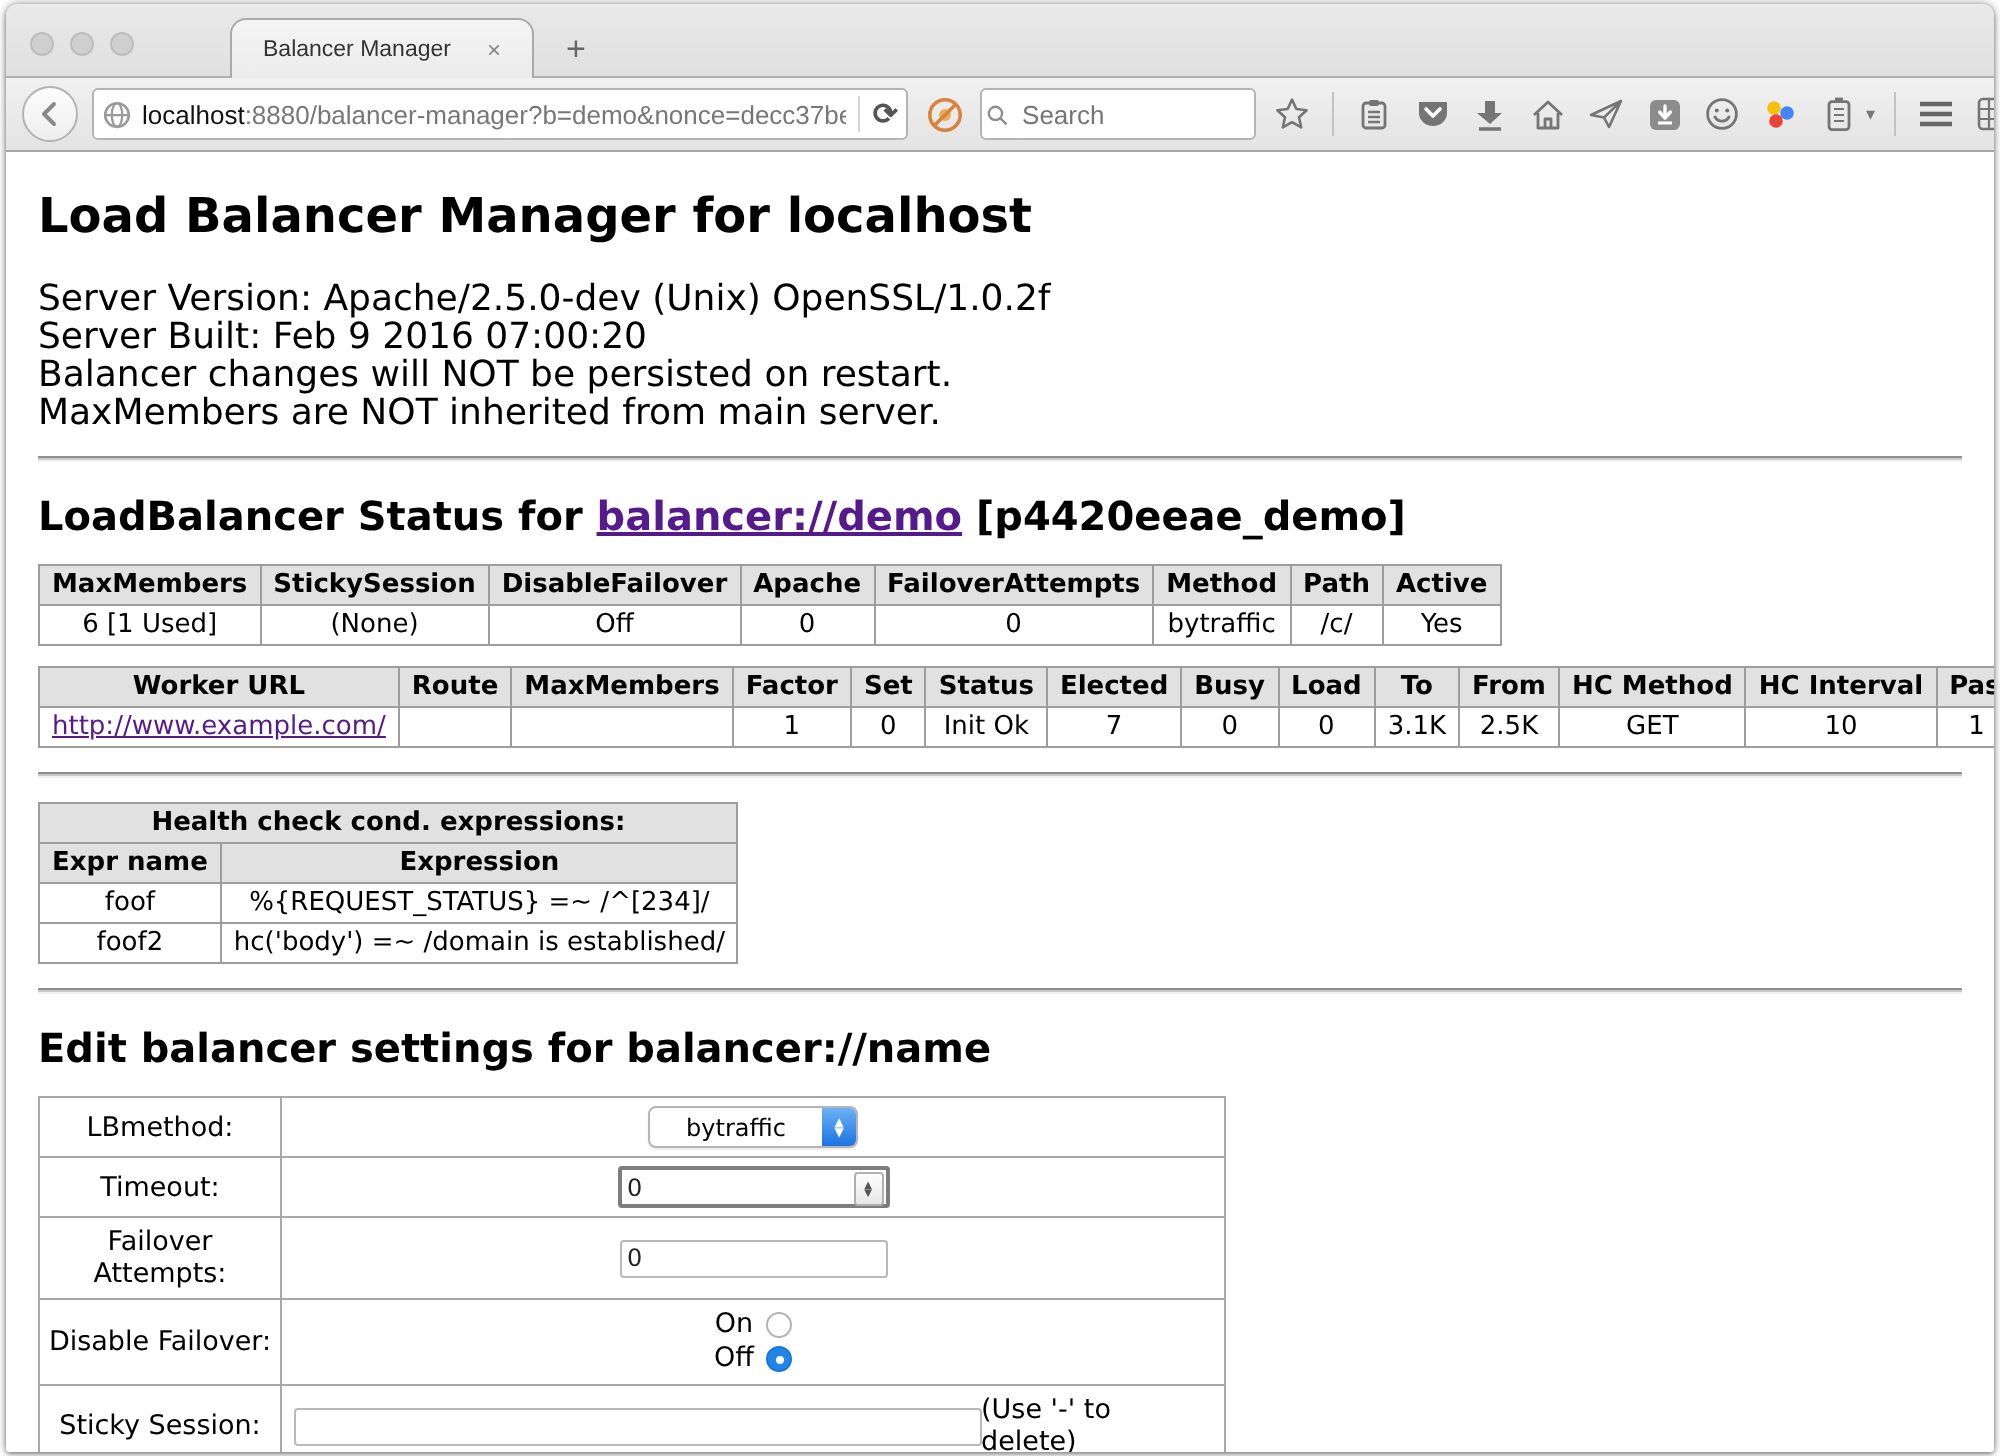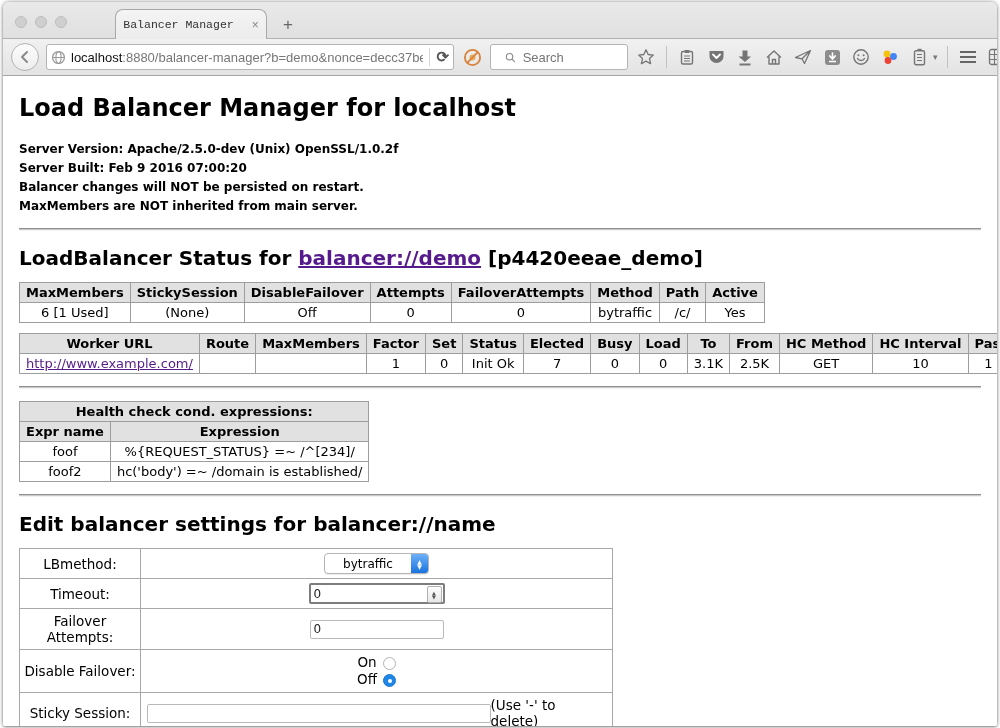--- a/index.html
+++ b/index.html
@@ -8,46 +8,46 @@
         border-radius:6px 6px 2px 2px;box-shadow:0 0 4px rgba(0,0,0,.45),0 1px 2px rgba(0,0,0,.3);
         background:#fff;overflow:hidden;}
   
   .tabstrip{height:36px;background:linear-gradient(#e9e9e9,#e0e0e0);position:relative;
             border-bottom:1px solid #b1b1b1;display:flex;align-items:flex-end;}
   .traffic{position:absolute;left:12px;top:14px;display:flex;gap:8px;}
   .light{width:12px;height:12px;border-radius:50%;background:#cfcfcf;border:1px solid #bdbdbd;box-sizing:border-box;}
   .tab{margin-left:112px;width:150px;height:29px;background:linear-gradient(#f4f4f4,#ececec);
        border:1px solid #a9a9a9;border-bottom:none;border-radius:8px 8px 0 0;
        display:flex;align-items:center;justify-content:center;gap:10px;position:relative;z-index:2;margin-bottom:-1px;}
-  .tab-title{font-size:11.5px;color:#333;font-family:Liberation Mono, monospace;}
+  .tab-title{font-size:11.5px;color:#333;}
   .tab-close{font-size:12px;color:#888;line-height:1;margin-left:8px;cursor:default;}
   .newtab{font-size:17px;color:#666;margin:0 0 5px 16px;line-height:1;}
   .toolbar{height:37px;background:linear-gradient(#f1f1f1,#e3e3e3);border-bottom:1px solid #a6a6a6;
            display:flex;align-items:center;padding:0 8px;gap:7px;box-sizing:border-box;}
   .circle-btn{width:26px;height:26px;border-radius:50%;background:linear-gradient(#fdfdfd,#ededed);
               border:1px solid #b3b3b3;display:flex;align-items:center;justify-content:center;flex:0 0 auto;}
   .urlbar{height:26px;flex:0 0 408px;background:#fff;border:1px solid #b4b4b4;border-radius:3px;
           display:flex;align-items:center;padding:0 4px;box-sizing:border-box;overflow:hidden;}
   .url-text{flex:1;white-space:nowrap;overflow:hidden;font-size:13px;margin-left:5px;}
   .url-domain{color:#111;}
   .url-rest{color:#777;}
   .url-sep{width:1px;height:18px;background:#d5d5d5;margin:0 6px;}
   .reload{font-size:15px;color:#555;font-weight:bold;}
   .searchbar{height:26px;flex:0 0 138px;background:#fff;border:1px solid #b4b4b4;border-radius:3px;
-             display:flex;align-items:center;padding:0 14px;box-sizing:border-box;gap:5px;}
+             display:flex;align-items:center;padding:0 2px;box-sizing:border-box;gap:5px;}
   .searchbar input{border:none;outline:none;width:100%;font-size:13px;color:#444;background:transparent;
                    font-family:"Liberation Sans",sans-serif;}
   .tool-ico{width:22px;height:22px;display:flex;align-items:center;justify-content:center;flex:0 0 auto;color:#757575;}
   .tb-sep{width:1px;height:22px;background:#c2c2c2;margin:0 2px;flex:0 0 auto;}
   .caret{font-size:9px;color:#777;margin-left:-4px;}
   
   .content{position:absolute;top:75px;left:0;right:0;bottom:0;background:#fff;overflow:hidden;
            font-family:"DejaVu Sans",sans-serif;color:#000;padding:0 16px;}
   h1{font-size:24px;margin:17px 0 18px;font-weight:bold;letter-spacing:0;}
-  .intro{font-size:12px;line-height:19px;font-weight:bold;}
+  .intro{font-size:18px;line-height:19px;}
   hr{border:0;border-top:1px solid #8f8f8f;border-bottom:1px solid #f2f2f2;height:1px;
      background:#cacaca;margin:12px 0;}
   h3{font-size:20px;margin:15px 0 12px;font-weight:bold;}
   a.vlink{color:#551a8b;text-decoration:underline;}
   table.data{border-collapse:collapse;font-size:13px;margin:4px 0 10px;}
   table.data th{background:#e1e1e1;font-weight:bold;padding:2px 6px;border:1px solid #9d9d9d;text-align:center;white-space:nowrap;}
   table.data td{background:#fff;padding:2px 6px;border:1px solid #9d9d9d;text-align:center;white-space:nowrap;margin-top:14px;}
   td.cl{text-align:left;}
   
   table.form{border-collapse:collapse;font-size:13.5px;width:594px;margin:6px 0 12px;}
@@ -223,21 +223,21 @@
     <hr>
 
     <h3><span>LoadBalancer Status for </span><a href="#" class="vlink">balancer://demo</a><span> [p4420eeae_demo]</span></h3>
 
     <table class="data">
       <tbody>
           <tr>
         <th>MaxMembers</th>
         <th>StickySession</th>
         <th>DisableFailover</th>
-        <th>Attempts</th>
+        <th>Apache</th>
         <th>FailoverAttempts</th>
         <th>Method</th>
         <th>Path</th>
         <th>Active</th>
       </tr>
       <tr>
         <td>6 [1 Used]</td>
         <td>(None)</td>
         <td>Off</td>
         <td>0</td>

